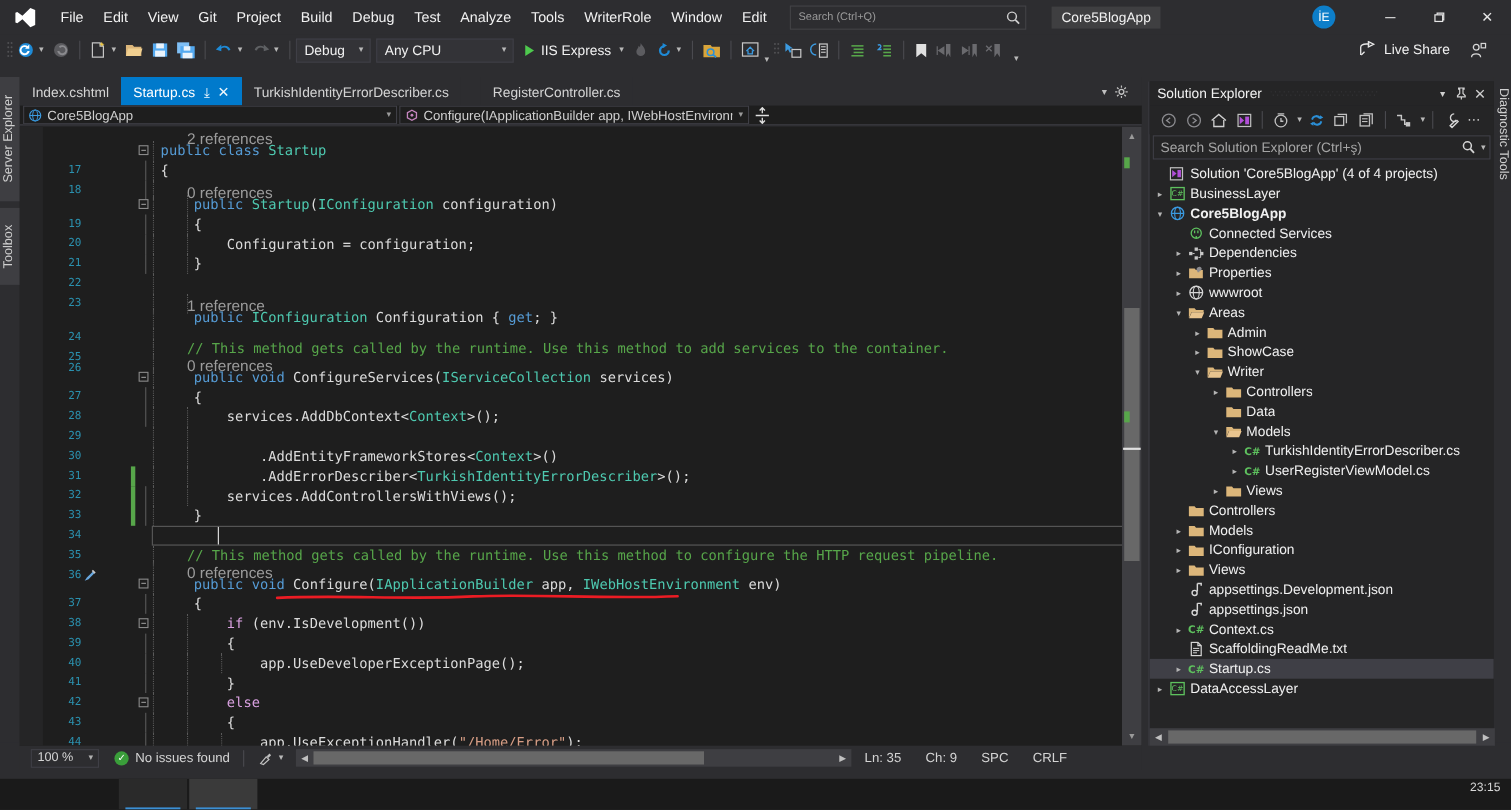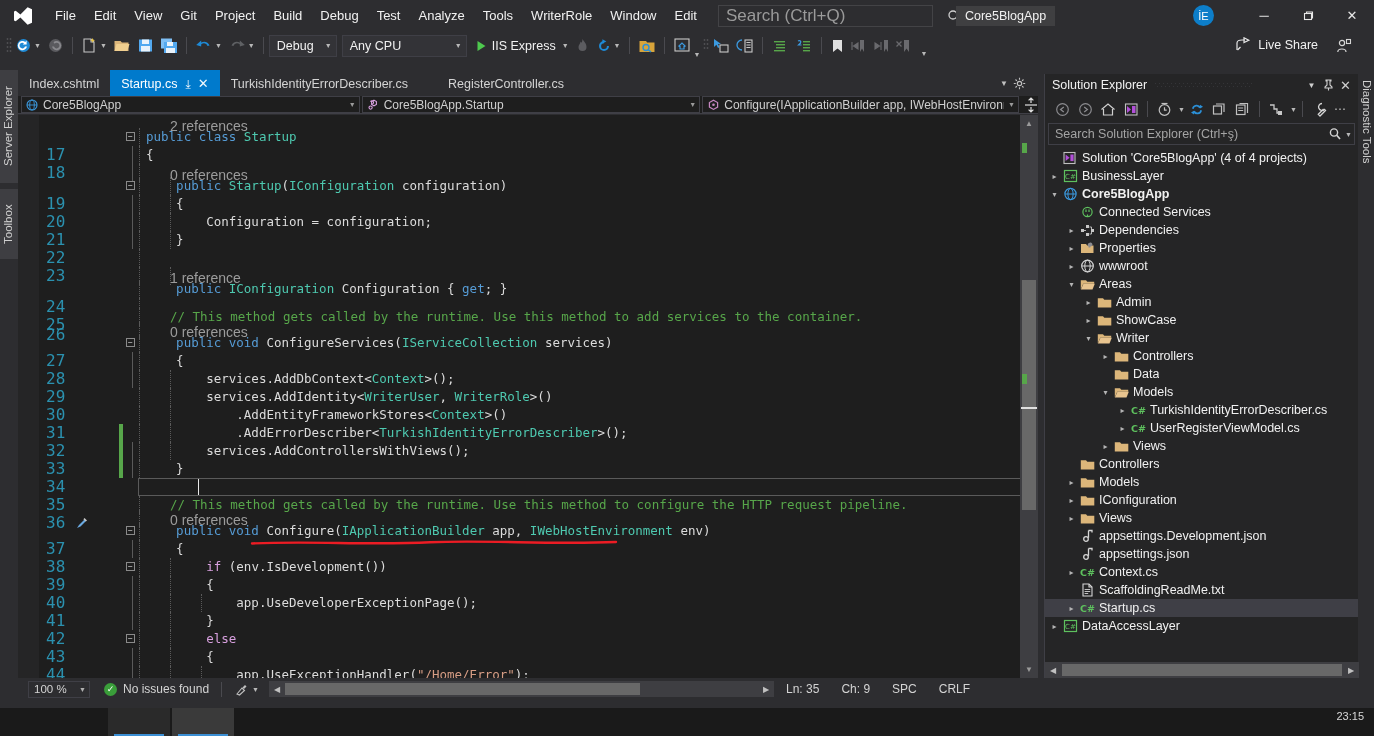--- a/index.html
+++ b/index.html
@@ -23,21 +23,21 @@
     font-size: 13px; color: #f1f1f1; padding: 5px 9px; cursor: default;
     white-space: nowrap;
   }
   .search-box {
     margin-left: 12px; width: 215px; height: 22px; background: #2d2d30;
     border: 1px solid #434346; display: flex; align-items: center;
     padding: 0 4px 0 7px;
   }
   .search-box input {
     flex: 1; background: transparent; border: none; outline: none;
-    color: #a0a0a0; font-size: 17px; font-family: "Liberation Sans", sans-serif;
+    color: #a0a0a0; font-size: 10px; font-family: "Liberation Sans", sans-serif;
   }
   .search-box input::placeholder { color: #9a9a9a; }
   .sol-name {
     margin-left: 23px; font-size: 12.5px; color: #f1f1f1; background: #3f3f41;
     padding: 3px 9px; white-space: nowrap;
   }
   .titlebar-right {
     position: absolute; right: 0; top: 0; height: 31px; display: flex; align-items: center;
   }
   .avatar {
@@ -136,22 +136,22 @@
   }
   .code-area {
     position: absolute; left: 0; top: 0; width: 1002px; height: 563px;
     font-family: "DejaVu Sans Mono", monospace; font-size: 12.5px; line-height: 18px;
   }
   .gutter-bg {
     position: absolute; left: 0; top: 0; width: 21px; height: 563px; background: #252526;
   }
   .row { position: relative; height: 18px; white-space: pre; }
   .lnum {
-    position: absolute; left: 28px; width: 28px; text-align: left;
-    color: #2b91af; font-family: "DejaVu Sans Mono", monospace; font-size: 16px;
+    position: absolute; left: 28px; width: 28px; text-align: right;
+    color: #2b91af; font-family: "DejaVu Sans Mono", monospace; font-size: 10px;
   }
   .glyph {
     position: absolute; left: 108px; top: 4px; width: 9px; height: 9px;
     border: 1px solid #8a8a8a; color: #c8c8c8; font-size: 8px; line-height: 7px;
     text-align: center; background: #1e1e1e;
   }
   .vline { position: absolute; top: 0; height: 18px; border-left: 1px dotted #5a5a5a; }
   .code {
     position: absolute; left: 128px; top: 0; white-space: pre;
     font-family: "DejaVu Sans Mono", monospace; font-size: 12.5px; color: #dcdcdc;
@@ -585,30 +585,20 @@
       <span style="margin-right:4px;">
         <svg width="13" height="12" viewBox="0 0 13 12">
           <circle cx="6" cy="6" r="5" fill="none" stroke="#3b9ae0" stroke-width="1.1"></circle>
           <ellipse cx="6" cy="6" rx="2.3" ry="5" fill="none" stroke="#3b9ae0" stroke-width=".9"></ellipse>
           <line x1="1" y1="6" x2="11" y2="6" stroke="#3b9ae0" stroke-width=".9"></line>
         </svg>
       </span>
       <span class="lbl">Core5BlogApp</span>
       <span class="cv">▼</span>
     </div>
-    <div class="nav-combo" style="width:340px;">
-      <span style="margin-right:4px;">
-        <svg width="13" height="12" viewBox="0 0 13 12">
-          <path d="M3.5 2.8 a1.6 1.6 0 1 1 1.6 2.2 M7 1.2 l2.4 1.4 v2.8 L7 6.8 4.6 5.4 V2.6 Z" fill="none" stroke="#d8a0df" stroke-width="1.1"></path>
-          <circle cx="3.6" cy="8.6" r="1.6" fill="none" stroke="#d8a0df" stroke-width="1.1"></circle>
-        </svg>
-      </span>
-      <span class="lbl">Core5BlogApp.Startup</span>
-      <span class="cv">▼</span>
-    </div>
     <div class="nav-combo" style="width:318px;">
       <span style="margin-right:4px;">
         <svg width="13" height="12" viewBox="0 0 13 12">
           <path d="M6.5 1.2 L10.6 3.5 v4.6 L6.5 10.4 2.4 8.1 V3.5 Z" fill="none" stroke="#c586c0" stroke-width="1.2"></path>
           <circle cx="6.5" cy="5.8" r="1.3" fill="#c586c0"></circle>
         </svg>
       </span>
       <span class="lbl">Configure(IApplicationBuilder app, IWebHostEnvironm</span>
       <span class="cv">▼</span>
     </div>
@@ -717,21 +707,20 @@
         <span class="vline" style="left:114px;border-left:1px solid #5a5a5a;"></span>
         <span class="vline" style="left:121px;"></span>
         <span class="vline" style="left:152px;"></span>
         <span class="code">        services.AddDbContext&lt;<span class="type">Context</span>&gt;();</span>
       </div>
       <div class="row" style="top:273px;position:absolute;width:1002px;">
         <span class="lnum">30</span>
         <span class="changebar"></span>
         <span class="vline" style="left:121px;"></span>
         <span class="vline" style="left:152px;"></span>
-        <span class="code">        services.AddIdentity&lt;<span class="type">WriterUser</span>, <span class="type">WriterRole</span>&gt;()</span>
       </div>
       <div class="row" style="top:291px;position:absolute;width:1002px;">
         <span class="lnum">31</span>
         <span class="changebar"></span>
         <span class="vline" style="left:121px;"></span>
         <span class="vline" style="left:152px;"></span>
         <span class="code">            .AddEntityFrameworkStores&lt;<span class="type">Context</span>&gt;()</span>
       </div>
       <div class="row" style="top:309px;position:absolute;width:1002px;">
         <span class="lnum">32</span>

